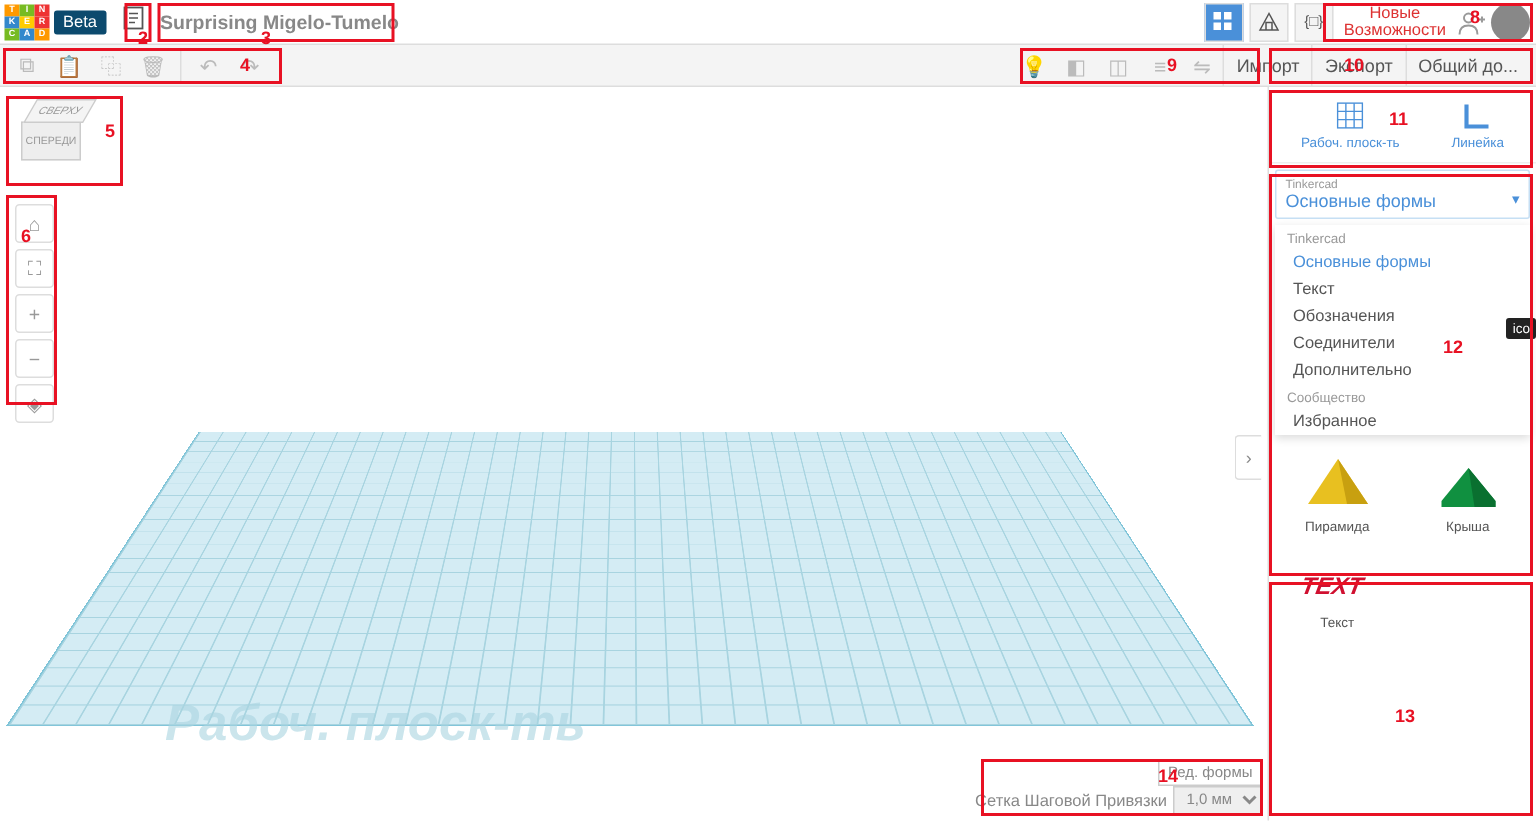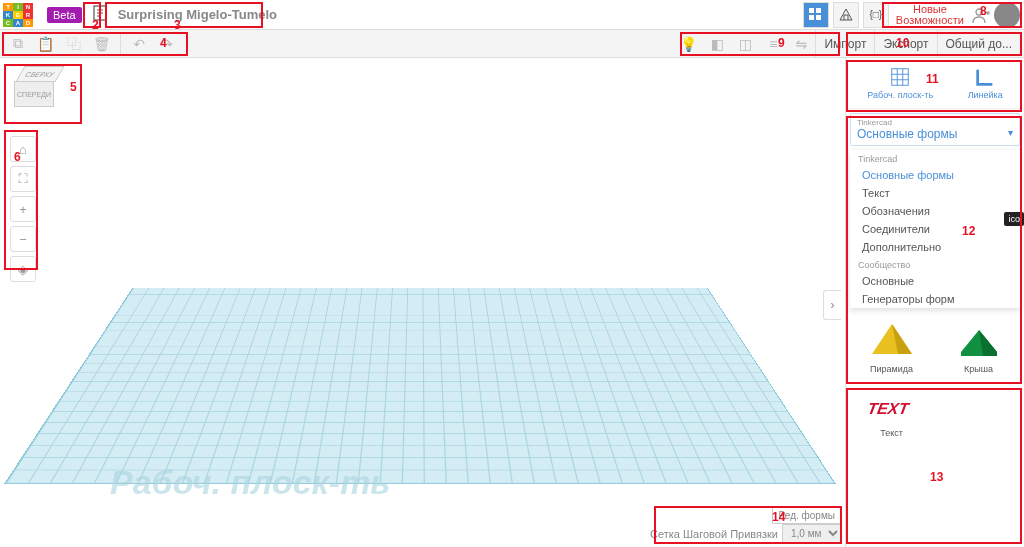--- a/index.html
+++ b/index.html
@@ -2,21 +2,21 @@
 <html><head>
   <meta charset="utf-8">
   <style>
     * { box-sizing: border-box; margin: 0; padding: 0; font-family: Arial, sans-serif; }
     body { width: 1024px; height: 547px; overflow: hidden; background: #fff; position: relative; }
     
     
     .header { height: 30px; display: flex; align-items: center; border-bottom: 1px solid #ddd; background: #fff; }
     .logo { width: 30px; height: 24px; margin-left: 3px; display: flex; flex-wrap: wrap; }
     .logo-cell { width: 10px; height: 8px; font-size: 6px; text-align: center; line-height: 8px; font-weight: bold; color: #fff; }
-    .beta-badge { background:#a21caf; color:#fff; padding:2px 6px; border-radius:2px; font-size:11px; margin-left:14px; }
+    .beta-badge { background:#0c4a6e; color:#fff; padding:2px 6px; border-radius:2px; font-size:11px; margin-left:3px; }
     .notes-icon { margin: 0 6px; padding: 2px 4px; }
     .project-title { color:#888; font-size:13px; font-weight:bold; }
     .header-spacer { flex:1; }
     .header-right { display:flex; align-items:center; gap:2px; padding-right:4px; }
     .hdr-btn { width:26px; height:26px; display:flex; align-items:center; justify-content:center; font-size:14px; color:#333; background:#f4f4f4; border:1px solid #ddd; margin:0 1px; }
     .hdr-btn.active { background:#4a90d9; color:#fff; }
     .news-link { color:#d33; font-size:11px; margin:0 4px; text-align:center; line-height:11px; }
     .avatar { width:26px; height:26px; border-radius:50%; background:#888; }
     .user-icon { width:22px; height:22px; color:#888; display:flex; align-items:center; justify-content:center; }
 
@@ -202,22 +202,21 @@
   </div>
   <div class="ico-tooltip">ico</div>
   <div class="dropdown">
     <div class="dd-group-title">Tinkercad</div>
     <div class="dd-item active">Основные формы</div>
     <div class="dd-item">Текст</div>
     <div class="dd-item">Обозначения</div>
     <div class="dd-item">Соединители</div>
     <div class="dd-item">Дополнительно</div>
     <div class="dd-group-title">Сообщество</div>
-    <div class="dd-item">Основные</div>
-    <div class="dd-item">Генераторы форм</div>
+    <div class="dd-item">Избранное</div>
   </div>
   <div class="shapes-grid">
     <div class="shape-cell">
       <div class="shape-thumb">
           <svg width="48" height="40">
             <polygon points="24,4 44,34 4,34" fill="#e8c020"></polygon>
             <polygon points="24,4 44,34 30,34" fill="#c8a010"></polygon>
           </svg>
         </div>
       <span>Пирамида</span>

